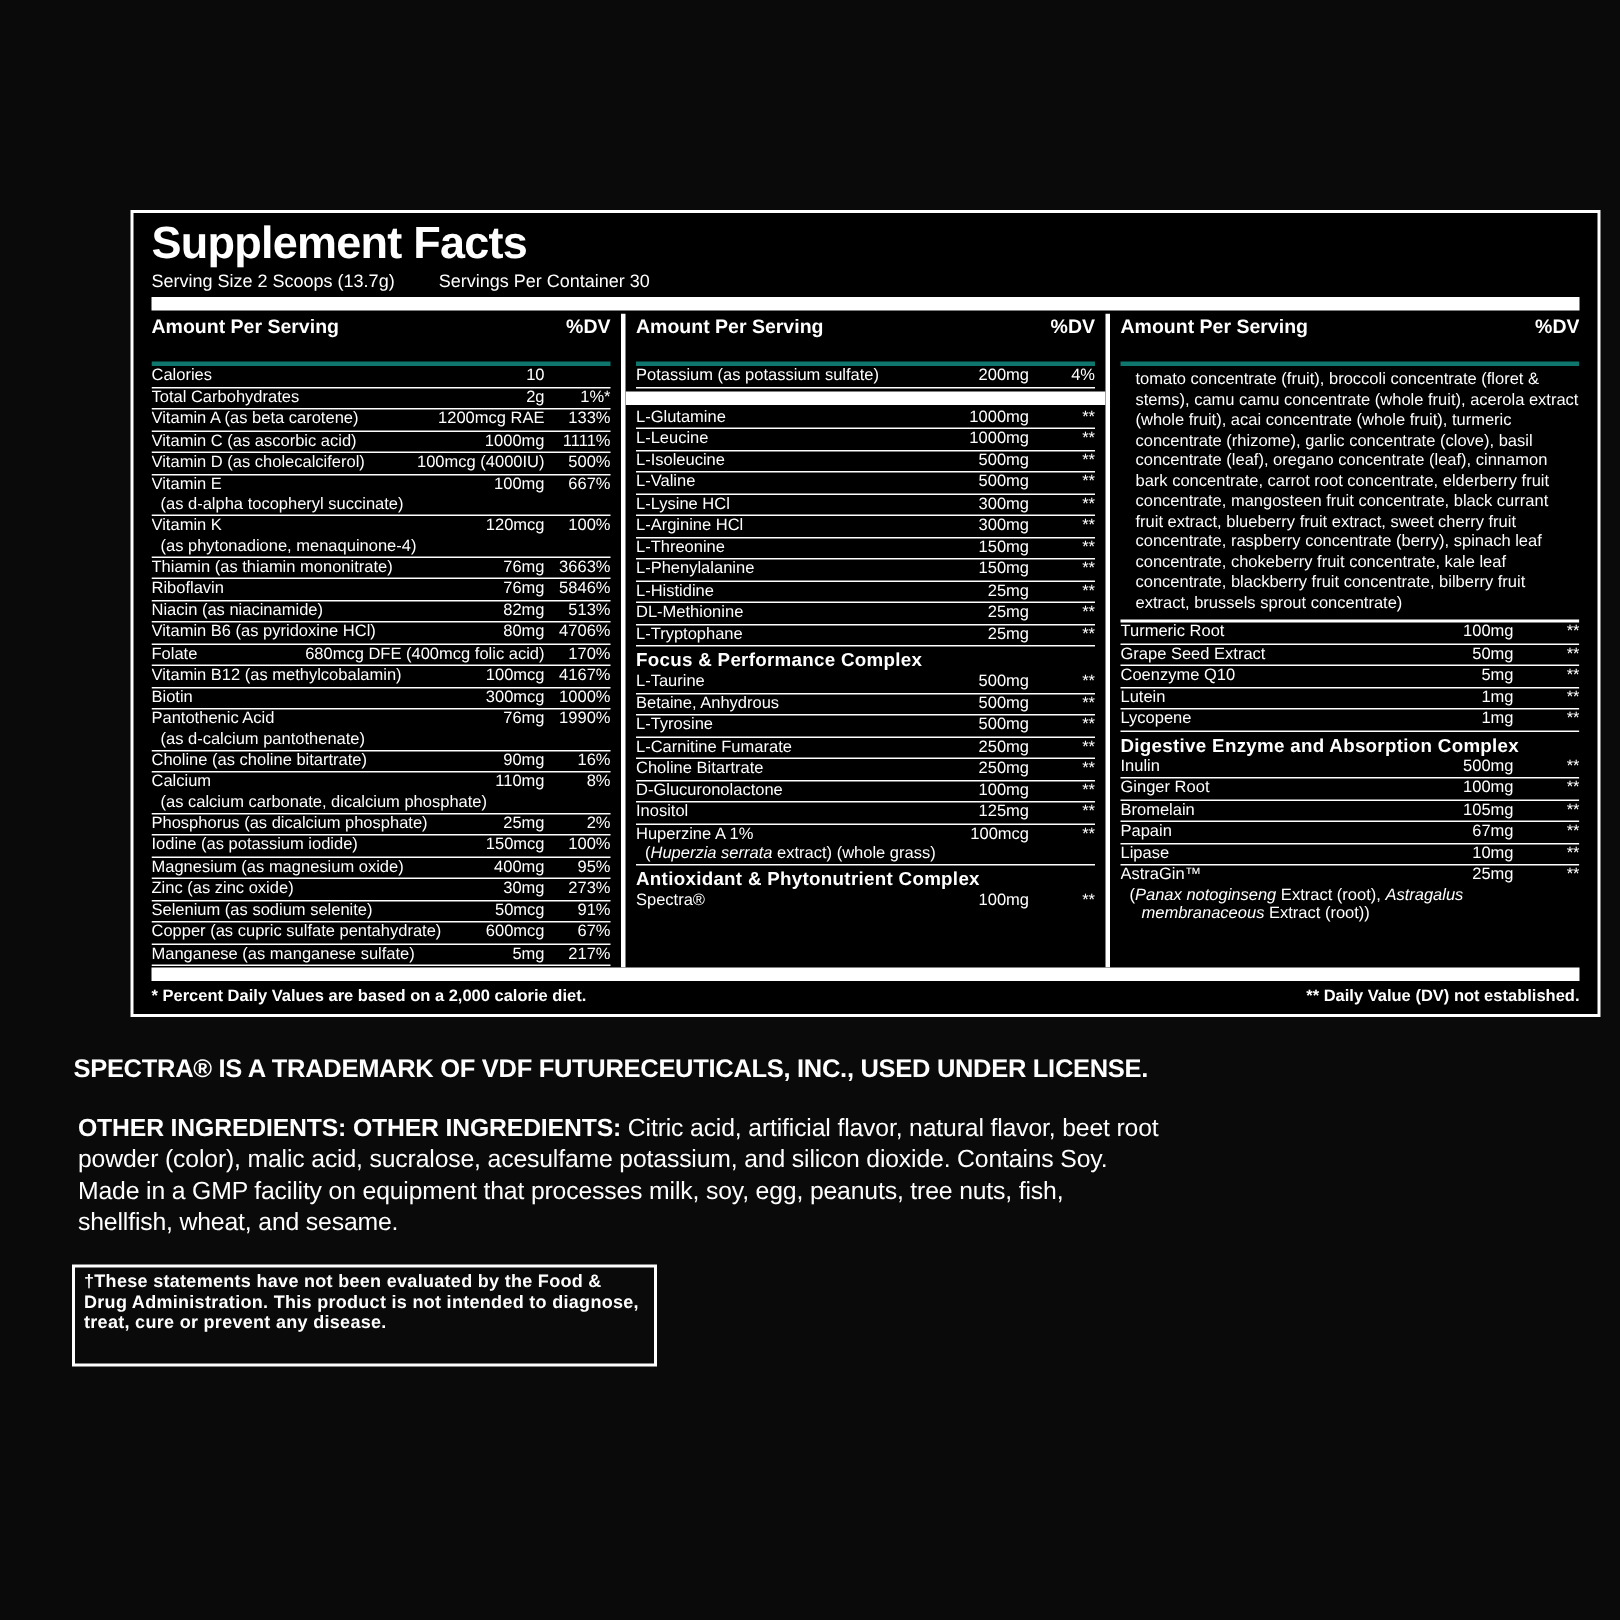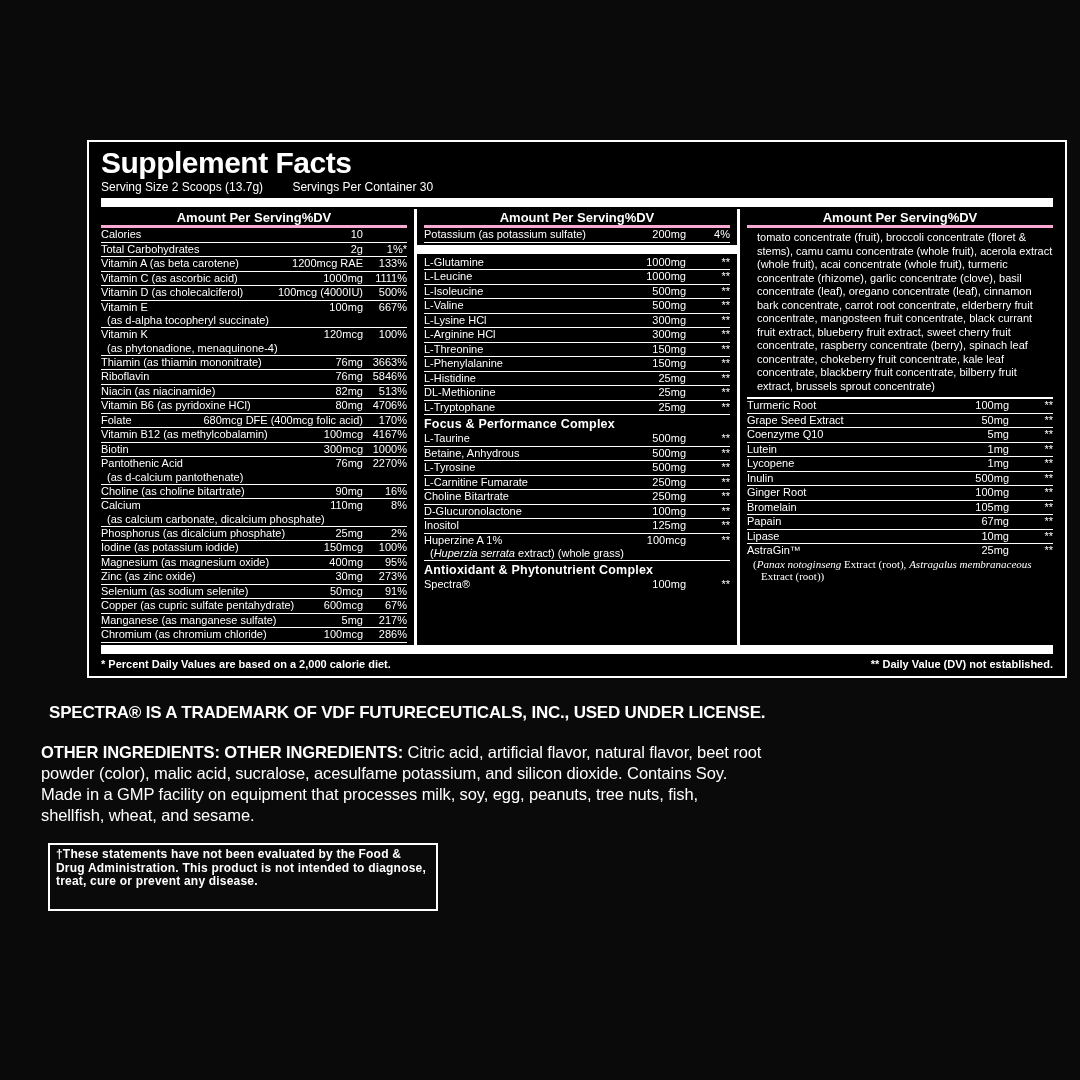--- a/index.html
+++ b/index.html
@@ -17,45 +17,45 @@
   .title{font-size:30px;font-weight:800;letter-spacing:-0.5px;line-height:30px;}
   .serving-line{font-size:12px;line-height:15px;margin-top:2px;}
   .serving-line span{margin-right:26px;}
   .top-bar{height:9px;background:#fff;margin-top:3px;flex:0 0 auto;}
   .cols{display:flex;flex:1 1 auto;margin-top:2px;overflow:hidden;}
   .col{flex:1 1 0;min-width:0;padding:0 7px;overflow:hidden;}
   .col:first-child{padding-left:0;}
   .col:last-child{padding-right:0;}
   .col + .col{border-left:3px solid #fff;}
   .col-header{
-    display:flex;justify-content:center;align-items:flex-end;
+    display:flex;justify-content:space-between;align-items:flex-end;
     font-weight:bold;font-size:13px;line-height:15px;
-    border-bottom:3px solid #f9a8d4;padding:1px 0 0;
+    border-bottom:3px solid #0f766e;padding:1px 0 16px;
   }
   .row{display:flex;align-items:flex-start;border-bottom:1px solid #fff;
        padding:1px 0;font-size:11px;line-height:11.5px;}
   .row.nb{border-bottom:none;}
   .row .n{flex:1 1 auto;white-space:nowrap;overflow:hidden;padding-right:4px;}
   .row .a{flex:0 0 auto;white-space:nowrap;text-align:right;}
   .row .d{flex:0 0 44px;width:44px;text-align:right;white-space:nowrap;}
   .sub{border-bottom:1px solid #fff;font-size:11px;line-height:12px;
        padding:0 0 1px 14px;text-indent:-8px;}
-  .sub.nb{border-bottom:none;font-family:Liberation Serif, serif;}
+  .sub.nb{border-bottom:none;}
   .sub i{font-style:italic;}
   .section{font-weight:bold;font-size:12.5px;line-height:14px;
            letter-spacing:0.2px;padding:2px 0 1px;}
   .sepbar{height:9px;background:#fff;margin:2px -7px;}
   .para{font-size:11px;line-height:13.5px;padding:3px 0 4px 10px;
         border-bottom:2px solid #fff;}
   .bottom-bar{height:9px;background:#fff;flex:0 0 auto;}
   .footnotes{display:flex;justify-content:space-between;
              font-weight:bold;font-size:11px;line-height:14px;padding:3px 0 1px;}
   .trademark{position:absolute;left:49px;top:703px;font-size:17px;font-weight:bold;
              letter-spacing:-0.2px;}
-  .other-ing{position:absolute;left:41px;top:742px;width:722px;
+  .other-ing{position:absolute;left:52px;top:742px;width:722px;
              font-size:16.5px;line-height:21px;letter-spacing:-0.1px;}
   .other-ing .lbl{font-weight:bold;}
   .fda-box{position:absolute;left:48px;top:843px;width:374px;
            border:2px solid #fff;padding:3px 6px 20px;
            font-weight:bold;font-size:12px;line-height:13.5px;letter-spacing:0.2px;}
 </style>
 </head>
 <body>
 
 <div class="panel">
@@ -140,21 +140,21 @@
             <span class="d">4167%</span>
           </div>
           <div class="row">
             <span class="n">Biotin</span>
             <span class="a">300mcg</span>
             <span class="d">1000%</span>
           </div>
           <div class="row nb">
             <span class="n">Pantothenic Acid</span>
             <span class="a">76mg</span>
-            <span class="d">2270%</span>
+            <span class="d">1990%</span>
           </div>
           <div class="sub">(as d-calcium pantothenate)</div>
           <div class="row">
             <span class="n">Choline (as choline bitartrate)</span>
             <span class="a">90mg</span>
             <span class="d">16%</span>
           </div>
           <div class="row nb">
             <span class="n">Calcium</span>
             <span class="a">110mg</span>
@@ -345,20 +345,21 @@
           <div class="row">
             <span class="n">Lutein</span>
             <span class="a">1mg</span>
             <span class="d">**</span>
           </div>
           <div class="row">
             <span class="n">Lycopene</span>
             <span class="a">1mg</span>
             <span class="d">**</span>
           </div>
+          <div class="section">Digestive Enzyme and Absorption Complex</div>
           <div class="row">
             <span class="n">Inulin</span>
             <span class="a">500mg</span>
             <span class="d">**</span>
           </div>
           <div class="row">
             <span class="n">Ginger Root</span>
             <span class="a">100mg</span>
             <span class="d">**</span>
           </div>

